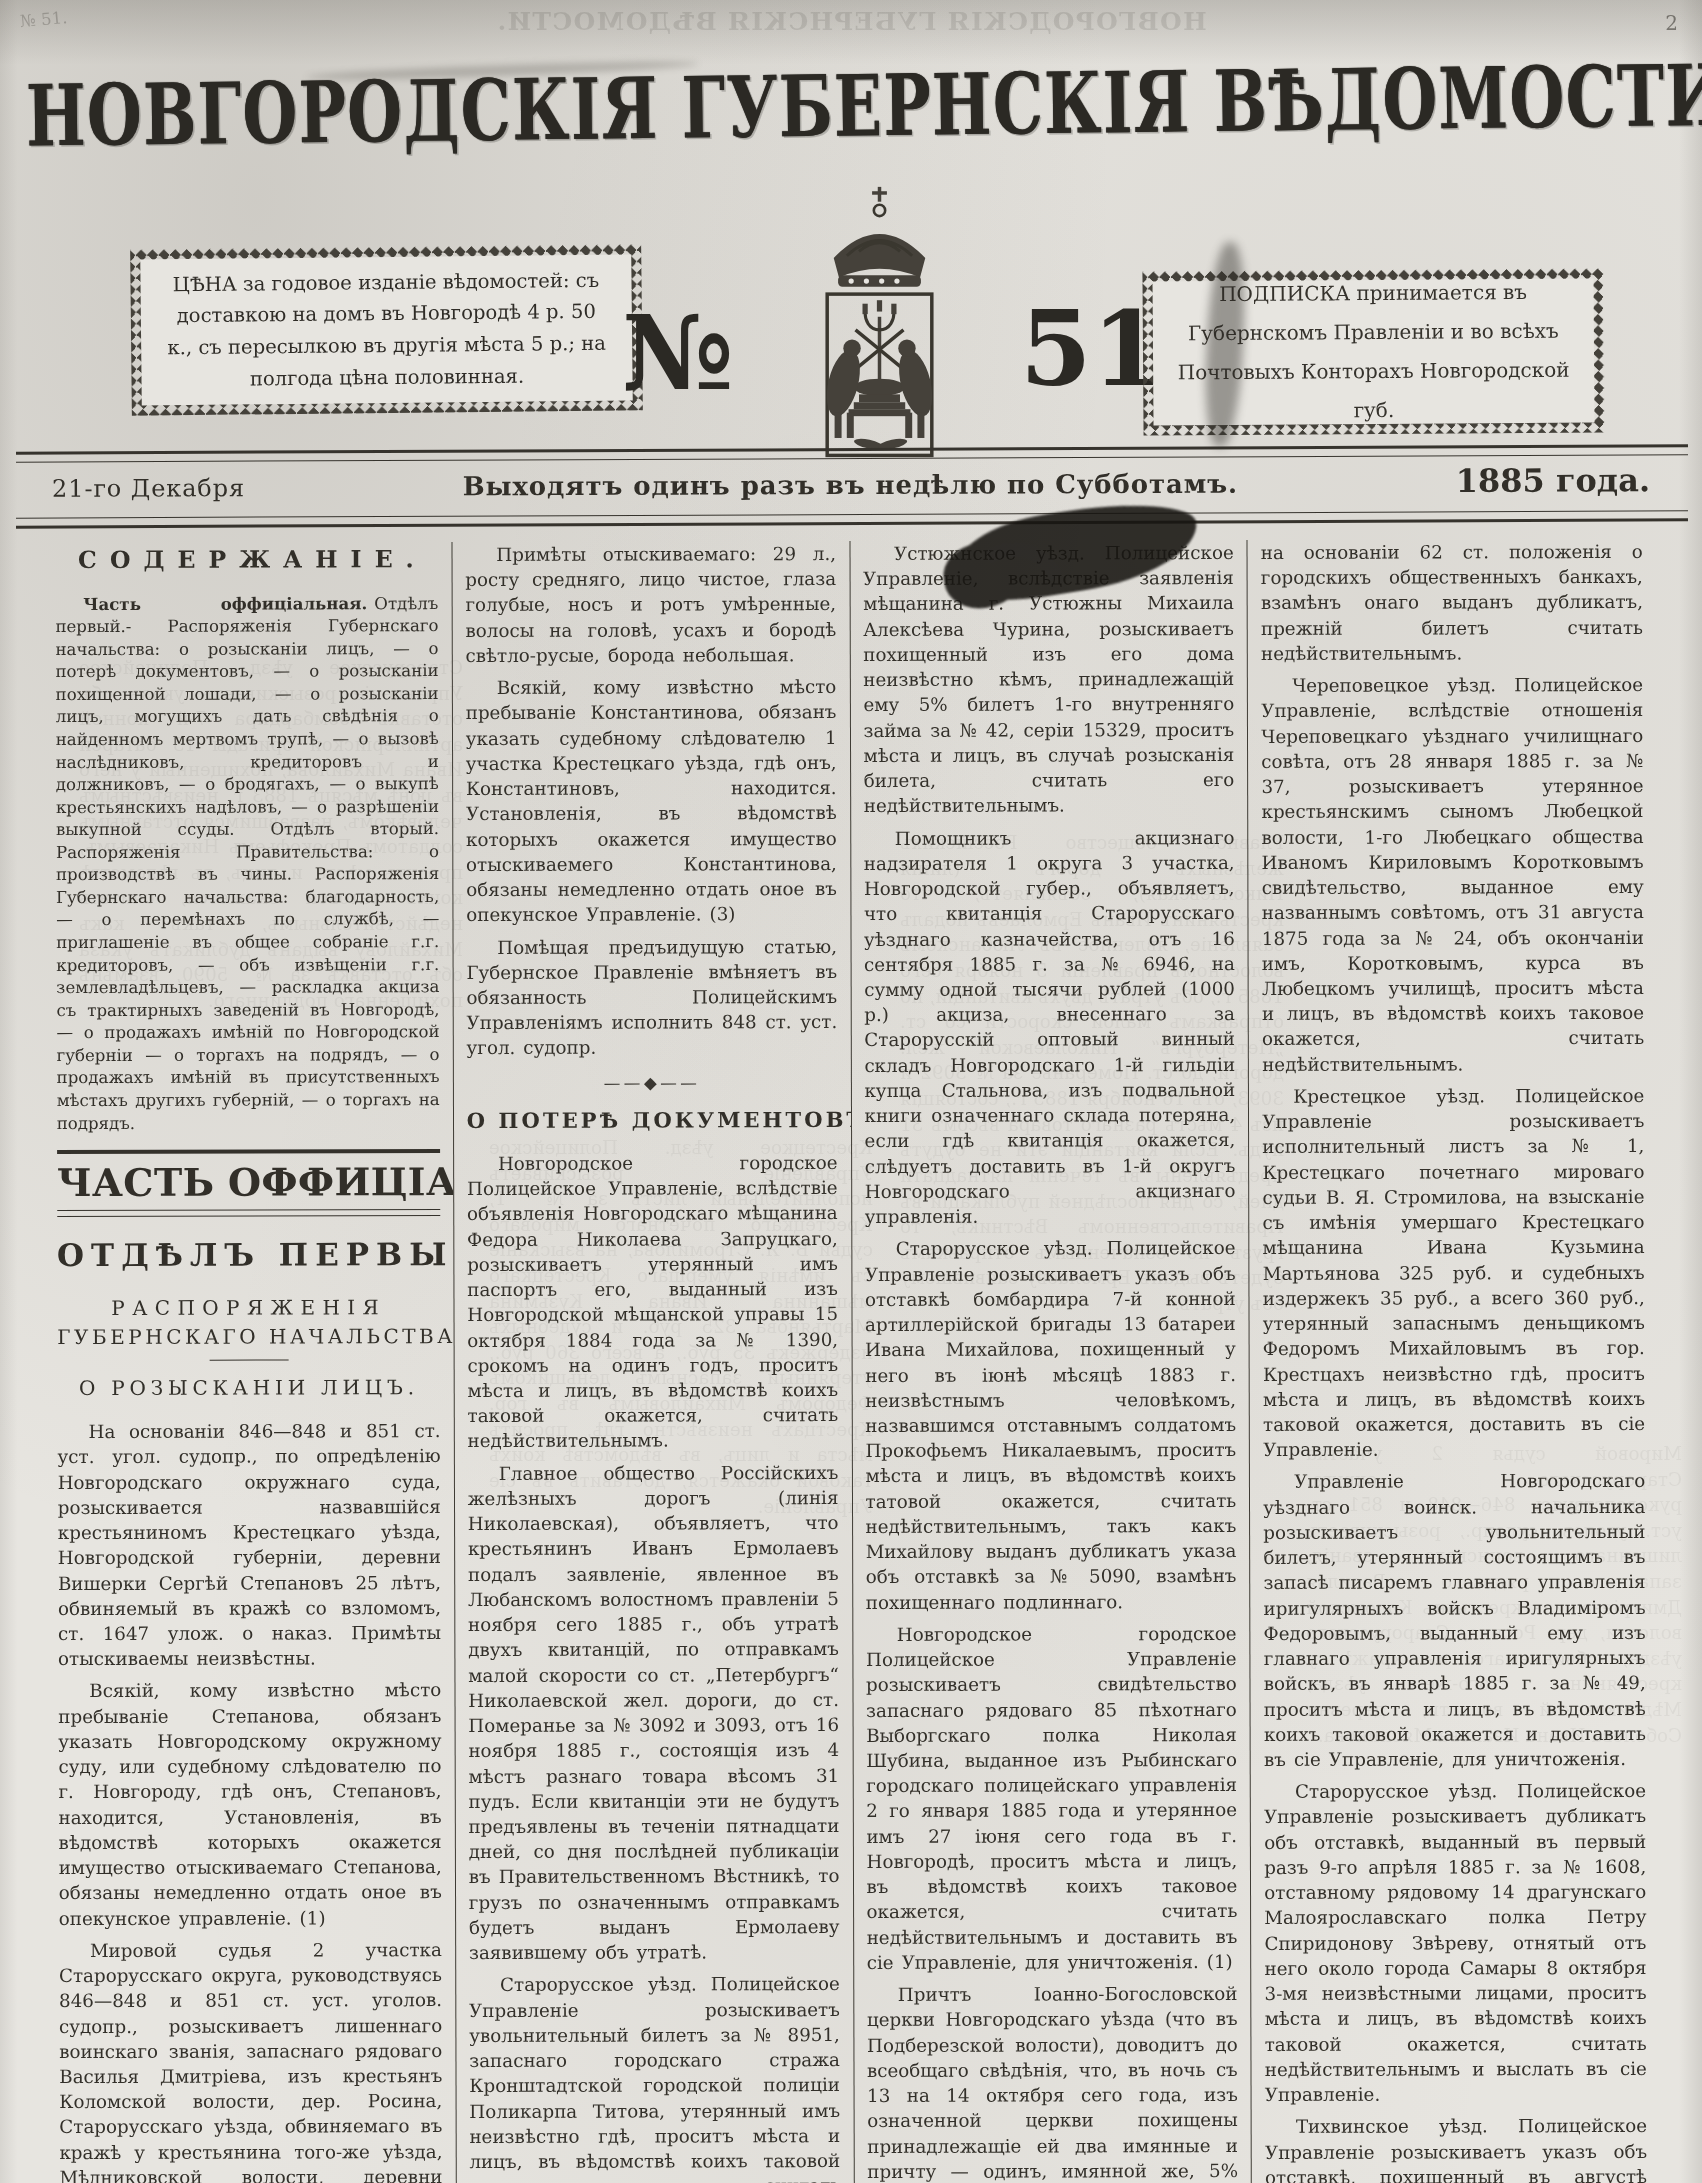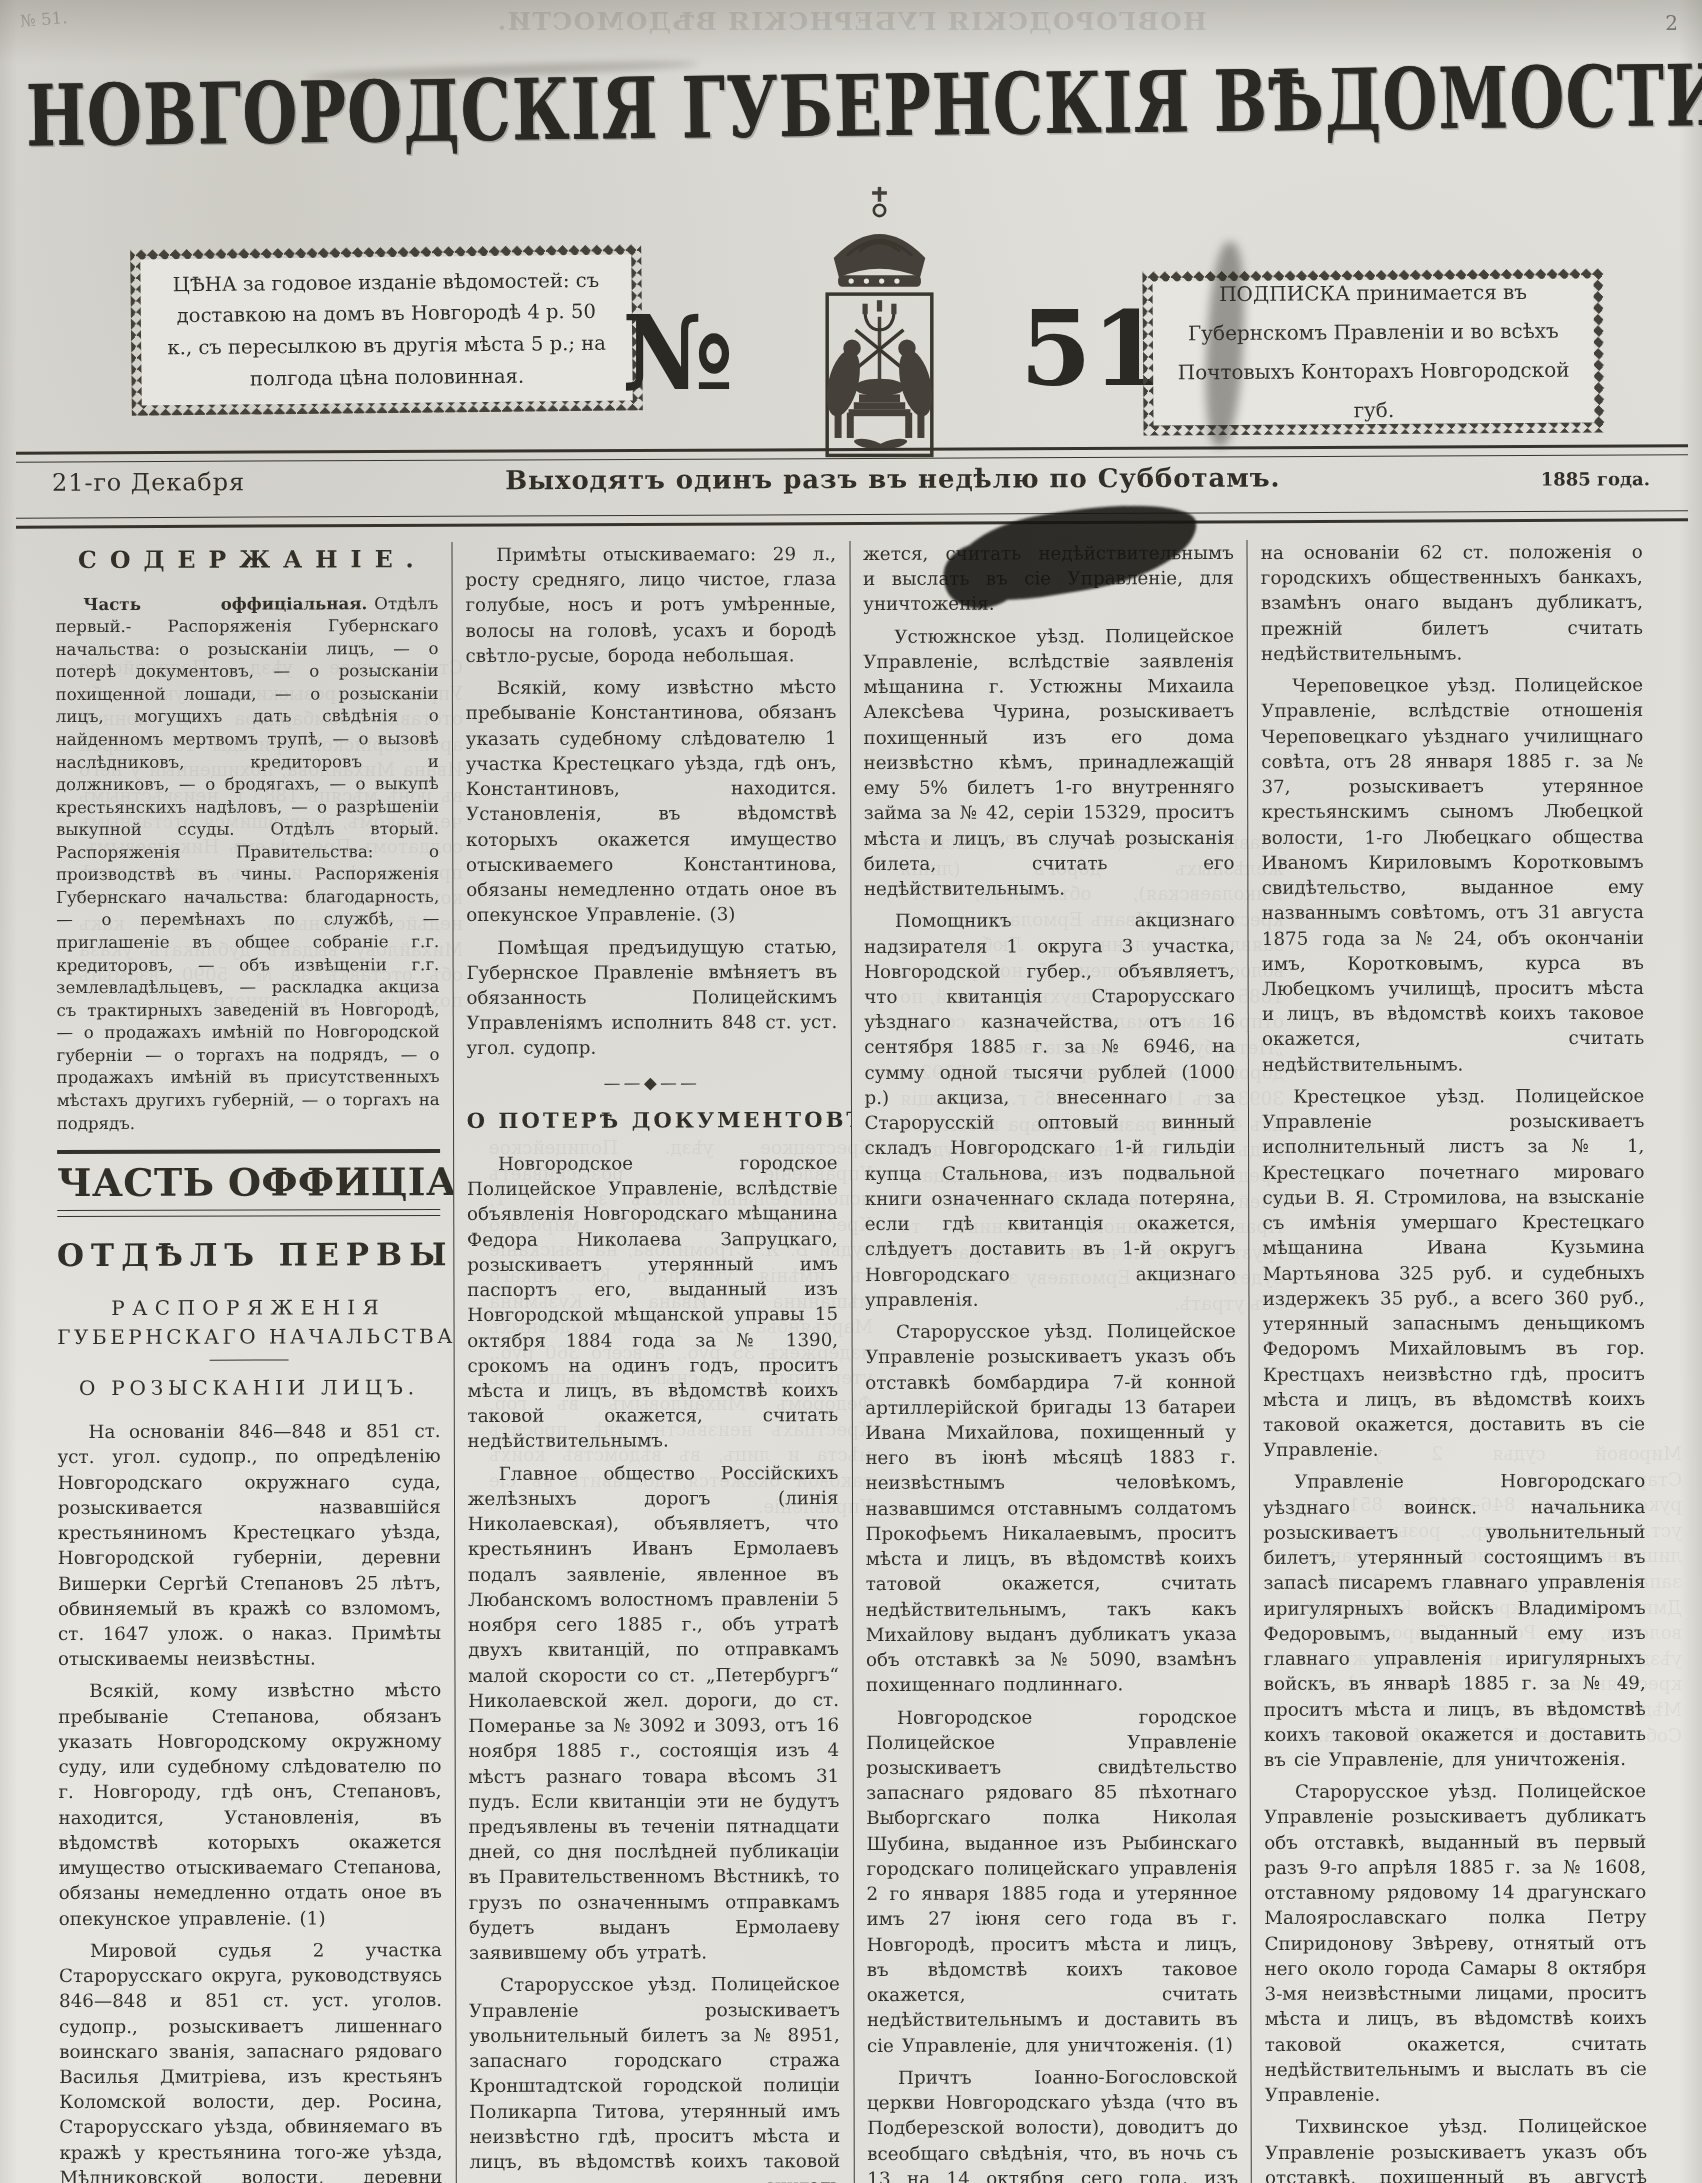--- a/index.html
+++ b/index.html
@@ -48,21 +48,21 @@
   .issue-num{position:absolute;top:297px;left:1020px;font-size:103px;font-weight:700;color:#2b2924;line-height:1;}
   .coat{position:absolute;top:186px;left:803px;}
   
   .rule{position:absolute;left:15.7px;right:15.7px;border-top:3.5px solid #36332d;transform:rotate(-0.25deg);}
   .rule.thin{border-top-width:1.3px;}
   .r1{top:448px;} .r2{top:458px;} .r3{top:514px;} .r4{top:522px;}
   .dateline{position:absolute;top:464px;left:52px;width:1598px;display:flex;justify-content:space-between;
       align-items:baseline;transform:rotate(-0.2deg);}
   .date-left{font-size:24px;letter-spacing:0.9px;}
   .date-center{font-size:26px;font-weight:700;letter-spacing:0.9px;}
-  .date-right{font-size:18px;font-weight:700;}
+  .date-right{font-size:32px;font-weight:700;}
   
   .bodygrid{position:absolute;top:541px;left:56px;width:1591px;bottom:31px;display:flex;transform:rotate(-0.15deg);}
   .col{box-sizing:border-box;width:25%;padding:0 13px;overflow:hidden;}
   .col+.col{border-left:1.3px solid #3f3c35;}
   .col:first-child{padding-left:1.7px;} .col:last-child{padding-right:1.7px;}
   .para{font-size:18.3px;line-height:1.38;text-align:justify;text-indent:31px;margin:0 0 7px;word-spacing:2.2px;color:#33302a;}
   .para.cont{text-indent:0;}
   .toc-para{font-size:16.6px;line-height:1.36;text-align:justify;text-indent:28px;margin:0 0 7.9px;word-spacing:1.7px;}
   .toc-lead{font-weight:700;margin-right:7px;}
   .h-toc{font-size:23.6px;font-weight:700;letter-spacing:13px;text-align:center;margin:2.6px 0 19px;text-indent:11.4px;}
@@ -199,21 +199,20 @@
       <p class="para">Помѣщая предъидущую статью, Губернское Правленіе вмѣняетъ въ обязанность Полицейскимъ Управленіямъ исполнить 848 ст. уст. угол. судопр.</p>
       <div class="divider"></div>
       <div class="h-article2">О ПОТЕРѢ ДОКУМЕНТОВЪ.</div>
       <p class="para">Новгородское городское Полицейское Управленіе, вслѣдствіе объявленія Новгородскаго мѣщанина Федора Николаева Запруцкаго, розыскиваетъ утерянный имъ паспортъ его, выданный изъ Новгородской мѣщанской управы 15 октября 1884 года за № 1390, срокомъ на одинъ годъ, проситъ мѣста и лицъ, въ вѣдомствѣ коихъ таковой окажется, считать недѣйствительнымъ.</p>
       <p class="para">Главное общество Россійскихъ желѣзныхъ дорогъ (линія Николаевская), объявляетъ, что крестьянинъ Иванъ Ермолаевъ подалъ заявленіе, явленное въ Любанскомъ волостномъ правленіи 5 ноября сего 1885 г., объ утратѣ двухъ квитанцій, по отправкамъ малой скорости со ст. „Петербургъ“ Николаевской жел. дороги, до ст. Померанье за № 3092 и 3093, отъ 16 ноября 1885 г., состоящія изъ 4 мѣстъ разнаго товара вѣсомъ 31 пудъ. Если квитанціи эти не будутъ предъявлены въ теченіи пятнадцати дней, со дня послѣдней публикаціи въ Правительственномъ Вѣстникѣ, то грузъ по означеннымъ отправкамъ будетъ выданъ Ермолаеву заявившему объ утратѣ.</p>
       <p class="para">Старорусское уѣзд. Полицейское Управленіе розыскиваетъ увольнительный билетъ за № 8951, запаснаго городскаго стража Кронштадтской городской полиціи Поликарпа Титова, утерянный имъ неизвѣстно гдѣ, проситъ мѣста и лицъ, въ вѣдомствѣ коихъ таковой окажется, считать недѣйствительнымъ и выслать въ сіе Управленіе.</p>
 
     </div>
 
     <div class="col">
-      <p class="para cont">жется, считать недѣйствительнымъ и выслать въ сіе Управленіе, для уничтоженія.</p>
       <p class="para">Устюжнское уѣзд. Полицейское Управленіе, вслѣдствіе заявленія мѣщанина г. Устюжны Михаила Алексѣева Чурина, розыскиваетъ похищенный изъ его дома неизвѣстно кѣмъ, принадлежащій ему 5% билетъ 1-го внутренняго займа за № 42, серіи 15329, проситъ мѣста и лицъ, въ случаѣ розысканія билета, считать его недѣйствительнымъ.</p>
       <p class="para">Помощникъ акцизнаго надзирателя 1 округа 3 участка, Новгородской губер., объявляетъ, что квитанція Старорусскаго уѣзднаго казначейства, отъ 16 сентября 1885 г. за № 6946, на сумму одной тысячи рублей (1000 р.) акциза, внесеннаго за Старорусскій оптовый винный складъ Новгородскаго 1-й гильдіи купца Стальнова, изъ подвальной книги означеннаго склада потеряна, если гдѣ квитанція окажется, слѣдуетъ доставить въ 1-й округъ Новгородскаго акцизнаго управленія.</p>
       <p class="para">Старорусское уѣзд. Полицейское Управленіе розыскиваетъ указъ объ отставкѣ бомбардира 7-й конной артиллерійской бригады 13 батареи Ивана Михайлова, похищенный у него въ іюнѣ мѣсяцѣ 1883 г. неизвѣстнымъ человѣкомъ, назвавшимся отставнымъ солдатомъ Прокофьемъ Никалаевымъ, проситъ мѣста и лицъ, въ вѣдомствѣ коихъ татовой окажется, считать недѣйствительнымъ, такъ какъ Михайлову выданъ дубликатъ указа объ отставкѣ за № 5090, взамѣнъ похищеннаго подлиннаго.</p>
       <p class="para">Новгородское городское Полицейское Управленіе розыскиваетъ свидѣтельство запаснаго рядоваго 85 пѣхотнаго Выборгскаго полка Николая Шубина, выданное изъ Рыбинскаго городскаго полицейскаго управленія 2 го января 1885 года и утерянное имъ 27 іюня сего года въ г. Новгородѣ, проситъ мѣста и лицъ, въ вѣдомствѣ коихъ таковое окажется, считать недѣйствительнымъ и доставить въ сіе Управленіе, для уничтоженія.   (1)</p>
       <p class="para">Причтъ Іоанно-Богословской церкви Новгородскаго уѣзда (что въ Подберезской волости), доводитъ до всеобщаго свѣдѣнія, что, въ ночь съ 13 на 14 октября сего года, изъ означенной церкви похищены принадлежащіе ей два имянные и причту — одинъ, имянной же, 5% билеты государственнаго банка 3-го десятилѣтія, 1-го выпуска, за №№ 21826, 21827 и 15729 лит. А, по сту рублей каждый, съ оставшимися при нихъ купонами съ 1 марта 1886 года по конецъ десятилѣтія, проситъ мѣста и лицъ, въ вѣдомствѣ коихъ таковыя окажутся, доставить упомянутому причту.</p>
 
     </div>
 
     <div class="col">
       <p class="para cont">на основаніи 62 ст. положенія о городскихъ общественныхъ банкахъ, взамѣнъ онаго выданъ дубликатъ, прежній билетъ считать недѣйствительнымъ.</p>

